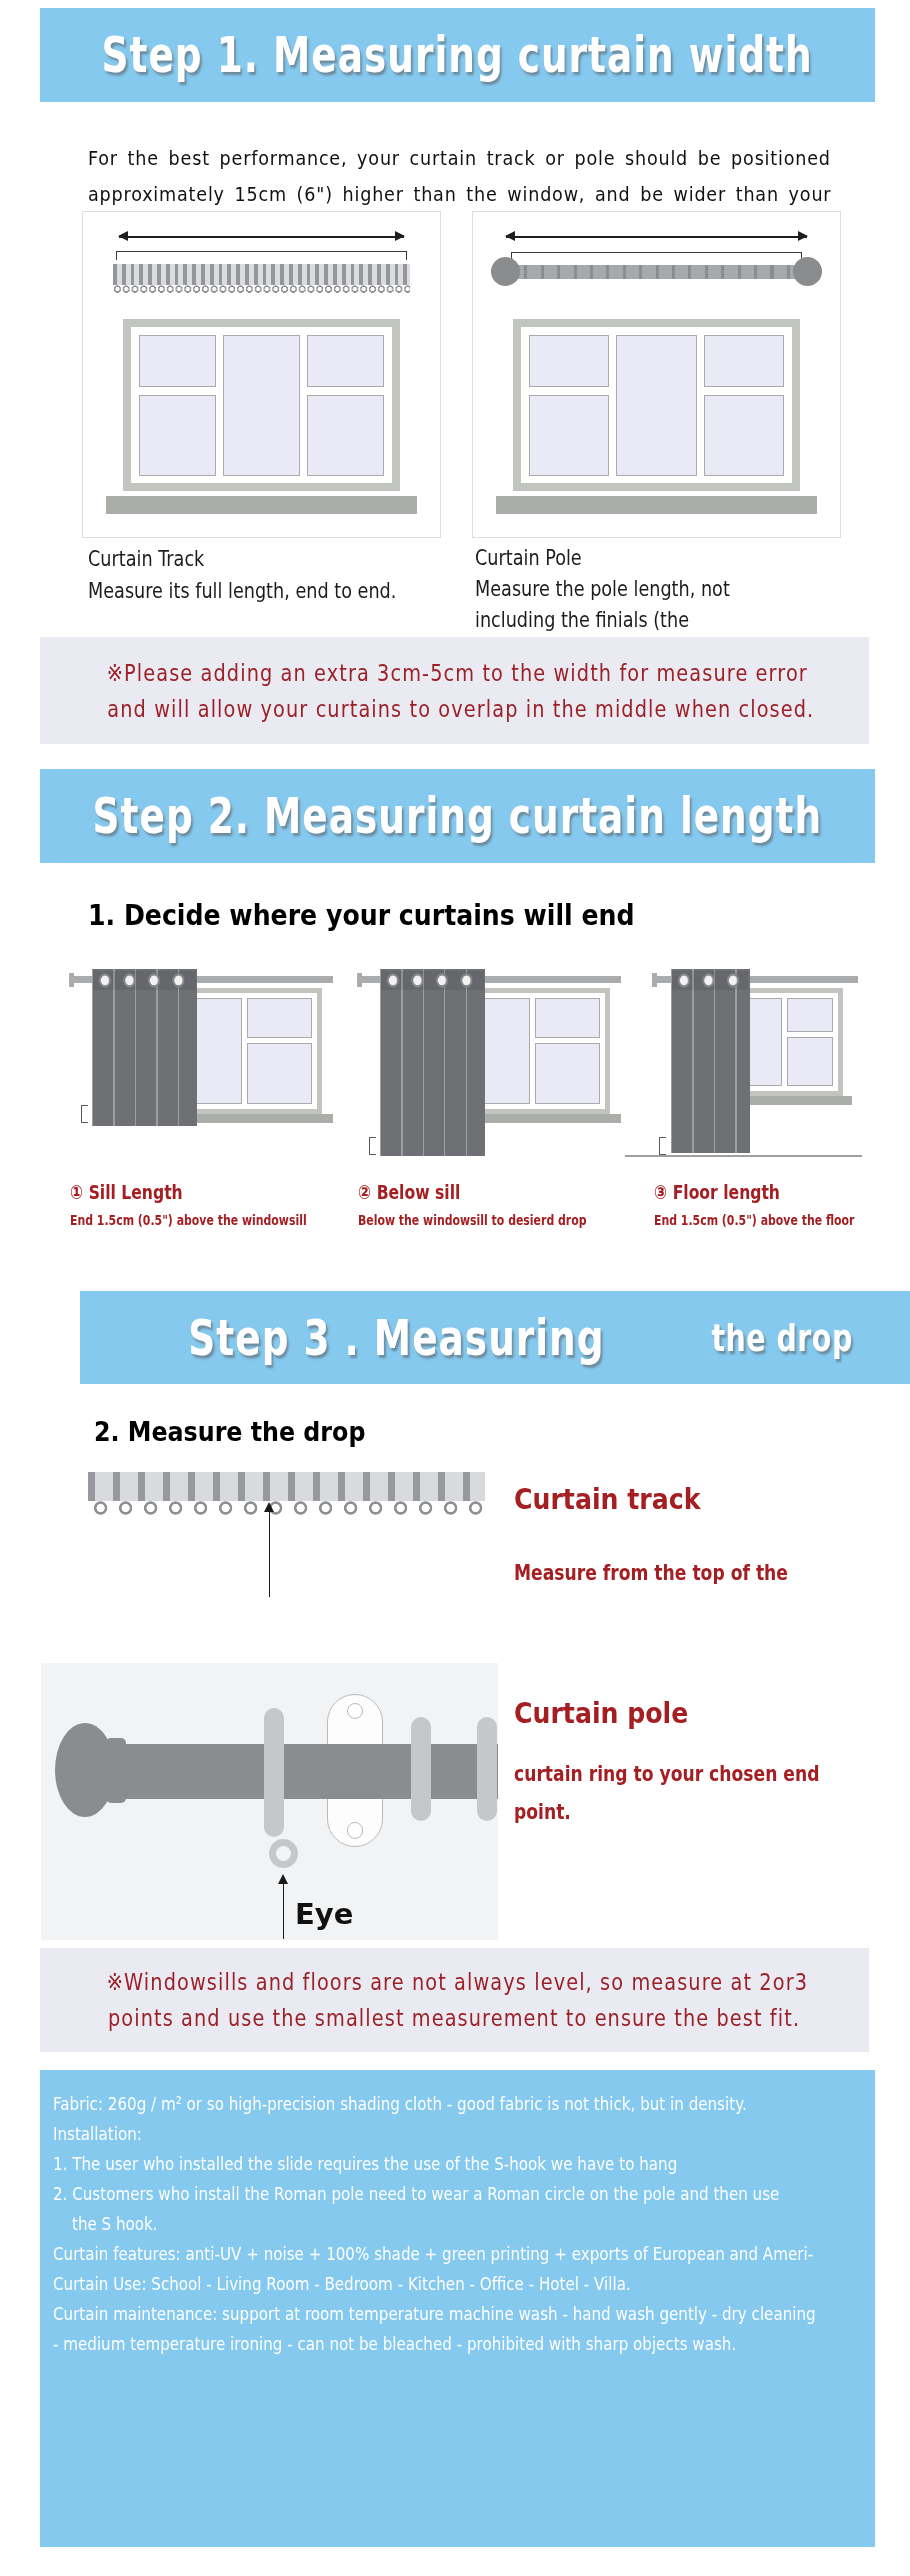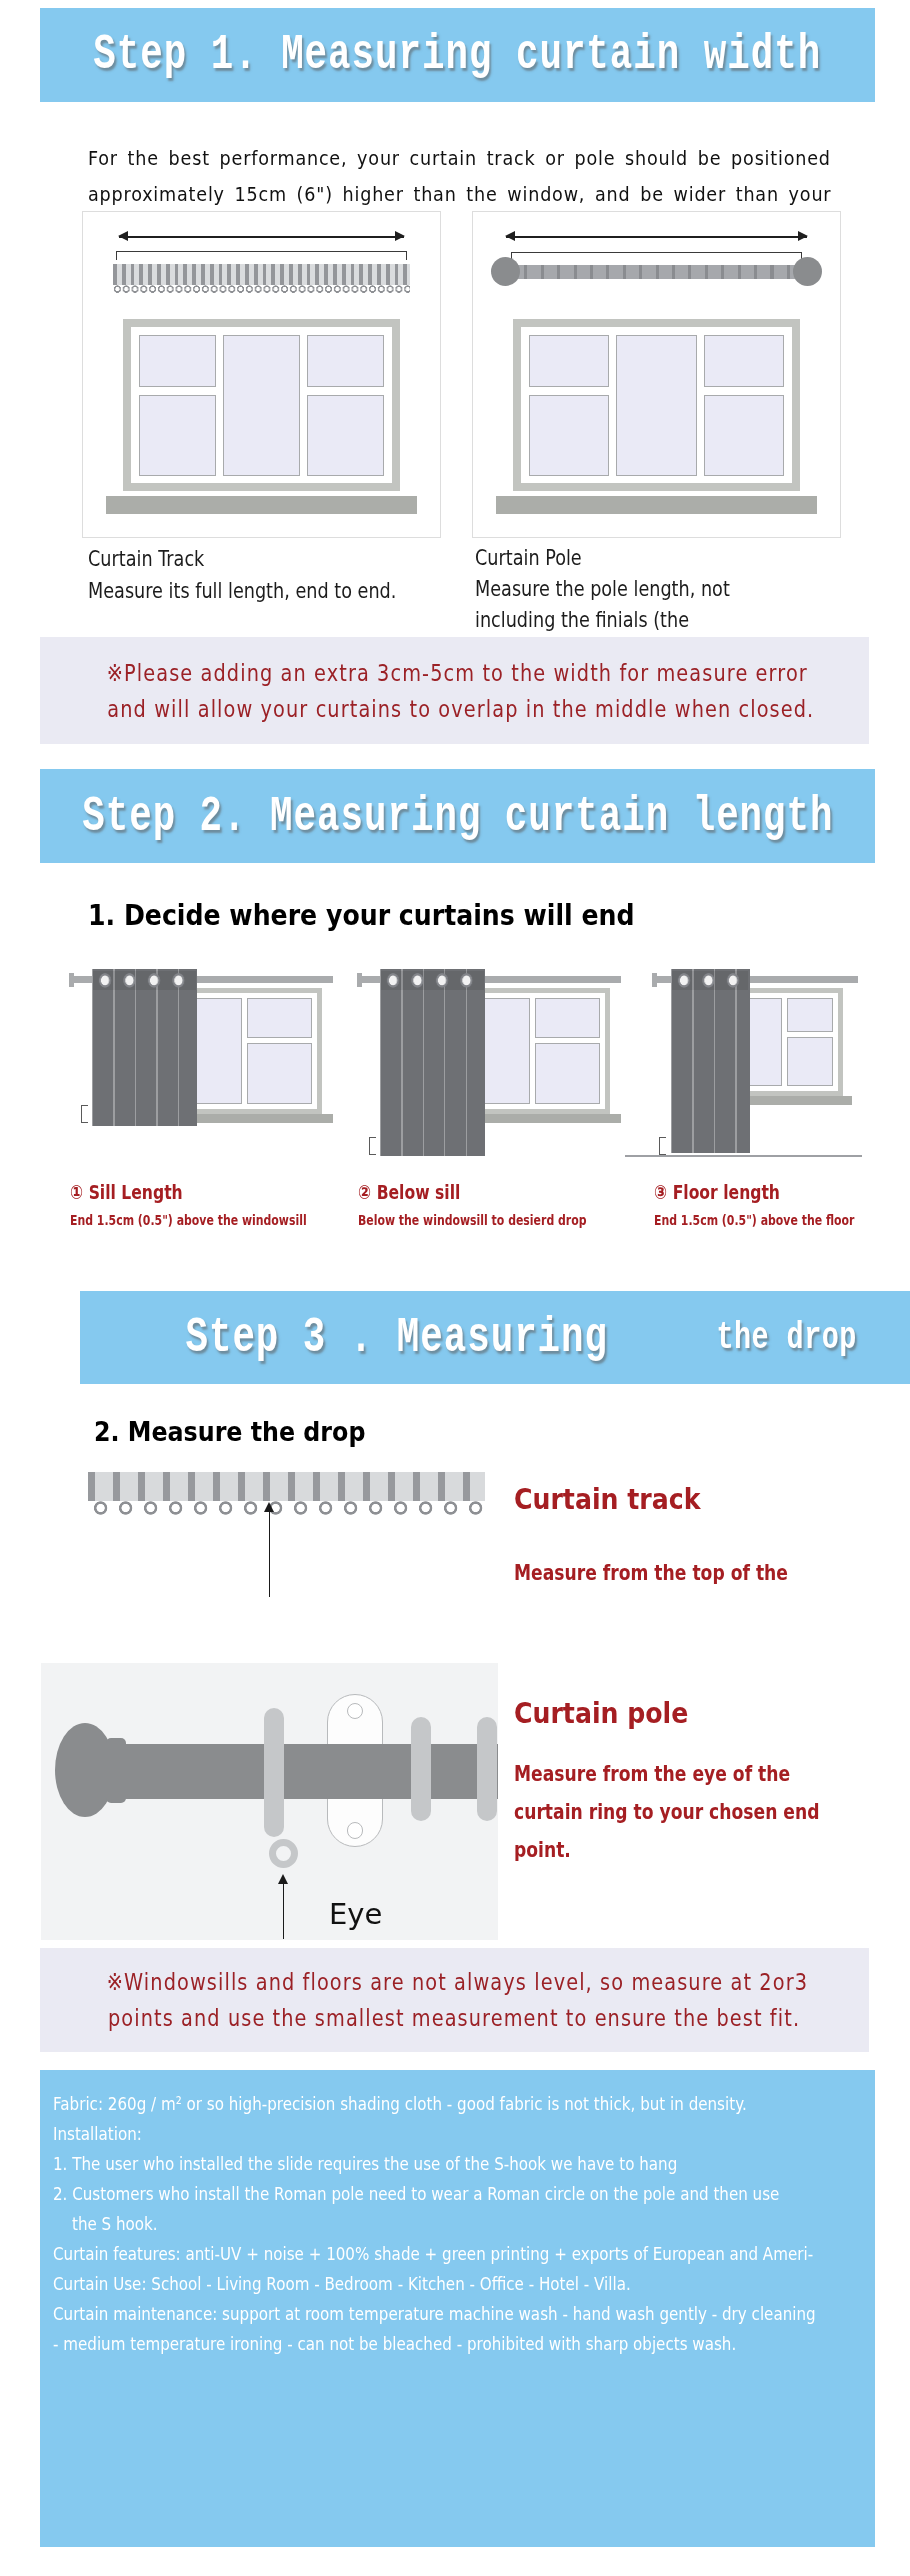--- a/index.html
+++ b/index.html
@@ -7,21 +7,21 @@
         font-family:"DejaVu Sans","Liberation Sans",sans-serif;color:#1a1a1a;}
 
   
   .sx{display:inline-block;transform-origin:0 50%;white-space:nowrap;}
   .sx75{transform:scaleX(.75);} .sx78{transform:scaleX(.78);} .sx80{transform:scaleX(.80);}
   .sx84{transform:scaleX(.84);} .sx88{transform:scaleX(.88);} .sx90{transform:scaleX(.90);}
   .ctr{transform-origin:50% 50%;}
 
   
   .band{position:absolute;left:40px;width:835px;height:94px;background:#85C9EF;
-        display:flex;align-items:center;justify-content:center;font-family:Liberation Mono, monospace;}
+        display:flex;align-items:center;justify-content:center;}
   .band-title{color:#fff;font-weight:bold;font-size:50px;letter-spacing:1.3px;
         text-shadow:2.5px 3.1px 2.5px rgba(90,90,90,.55);}
   .band-sub{color:#fff;font-weight:bold;font-size:38px;margin-left:14px;letter-spacing:0.6px;
         text-shadow:2.5px 3.1px 2.5px rgba(90,90,90,.55);}
 
   
   .intro{position:absolute;left:88px;top:140px;font-size:20px;line-height:36px;color:#111;
          letter-spacing:0.9px;word-spacing:3.8px;}
 
   
@@ -102,21 +102,21 @@
   .pb-bracket{position:absolute;left:286px;top:31px;width:54px;height:151px;border:1.9px solid #B8BABC;
       border-radius:28px;background:#FDFDFD;}
   .pb-screw{position:absolute;left:50%;margin-left:-8.2px;width:16.4px;height:16.4px;border:1.9px solid #B8BABC;
       border-radius:50%;background:#fff;box-sizing:border-box;}
   .pb-pole{position:absolute;left:36px;right:0;top:81px;height:55px;background:#8A8C8E;}
   .pb-finial{position:absolute;left:14px;top:60px;width:60px;height:94px;border-radius:50%;background:#8A8C8E;}
   .pb-neck{position:absolute;left:65px;top:75px;width:20px;height:65px;border-radius:5px;background:#8A8C8E;}
   .pb-ring{position:absolute;background:#C5C7C9;border-radius:10.7px;width:20px;}
   .pb-eye{position:absolute;left:228px;top:176px;width:15px;height:15px;border:7px solid #C5C7C9;
       border-radius:50%;background:#F2F3F4;}
-  .pb-eyelabel{position:absolute;left:254px;top:234px;font-size:29px;font-weight:normal;color:#111;margin-left:34px;}
+  .pb-eyelabel{position:absolute;left:254px;top:234px;font-size:29px;font-weight:bold;color:#111;}
 
   
   .footer{position:absolute;left:40px;top:2070px;width:835px;height:477px;background:#85C9EF;
       box-sizing:border-box;padding:19px 0 0 12.6px;color:#fff;font-size:18px;}
   .fline{height:30px;line-height:30px;white-space:nowrap;}
   .fline .ind{padding-left:22.6px;}
 </style>
 </head>
 <body>
 
@@ -307,21 +307,20 @@
     <div class="pb-ring" style="left:436px;top:54px;height:104px;"></div>
     <div class="pb-eye"></div>
     <div class="uparrow" style="left:242px;top:213px;height:63px;"></div>
     <div class="pb-eyelabel">Eye</div>
   </div>
 
   <div class="red-h" style="left:514px;top:1697px;">
     <span class="sx sx90">Curtain pole</span>
   </div>
   <div class="red-b" style="left:514px;top:1755px;line-height:38px;">
-    <div><span class="sx sx78">Measure from the eye of the</span></div>
     <div><span class="sx sx78">curtain ring to your chosen end</span></div>
     <div><span class="sx sx78">point.</span></div>
   </div>
 
   <div class="note note2">
     <div><span class="sx sx84 ctr">※Windowsills and floors are not always level, so measure at 2or3</span></div>
     <div><span class="sx sx84 ctr">points and use the smallest measurement to ensure the best fit.</span></div>
   </div>
 
   <div class="footer">

